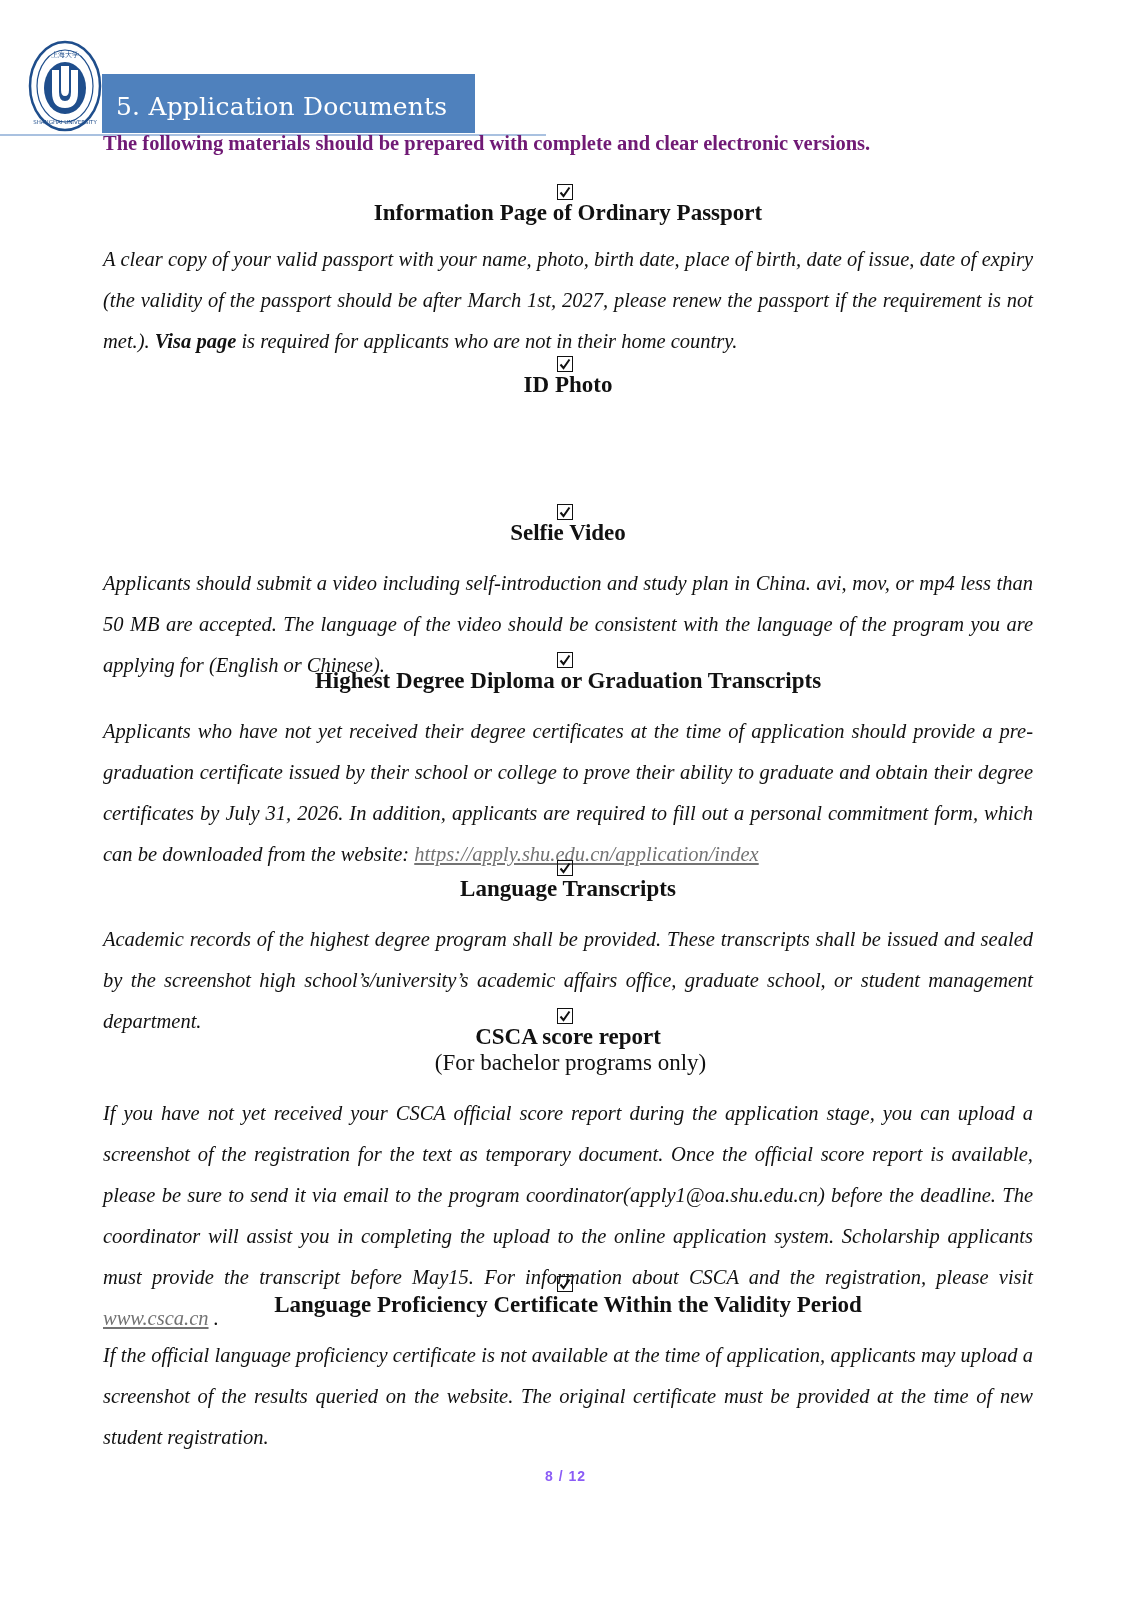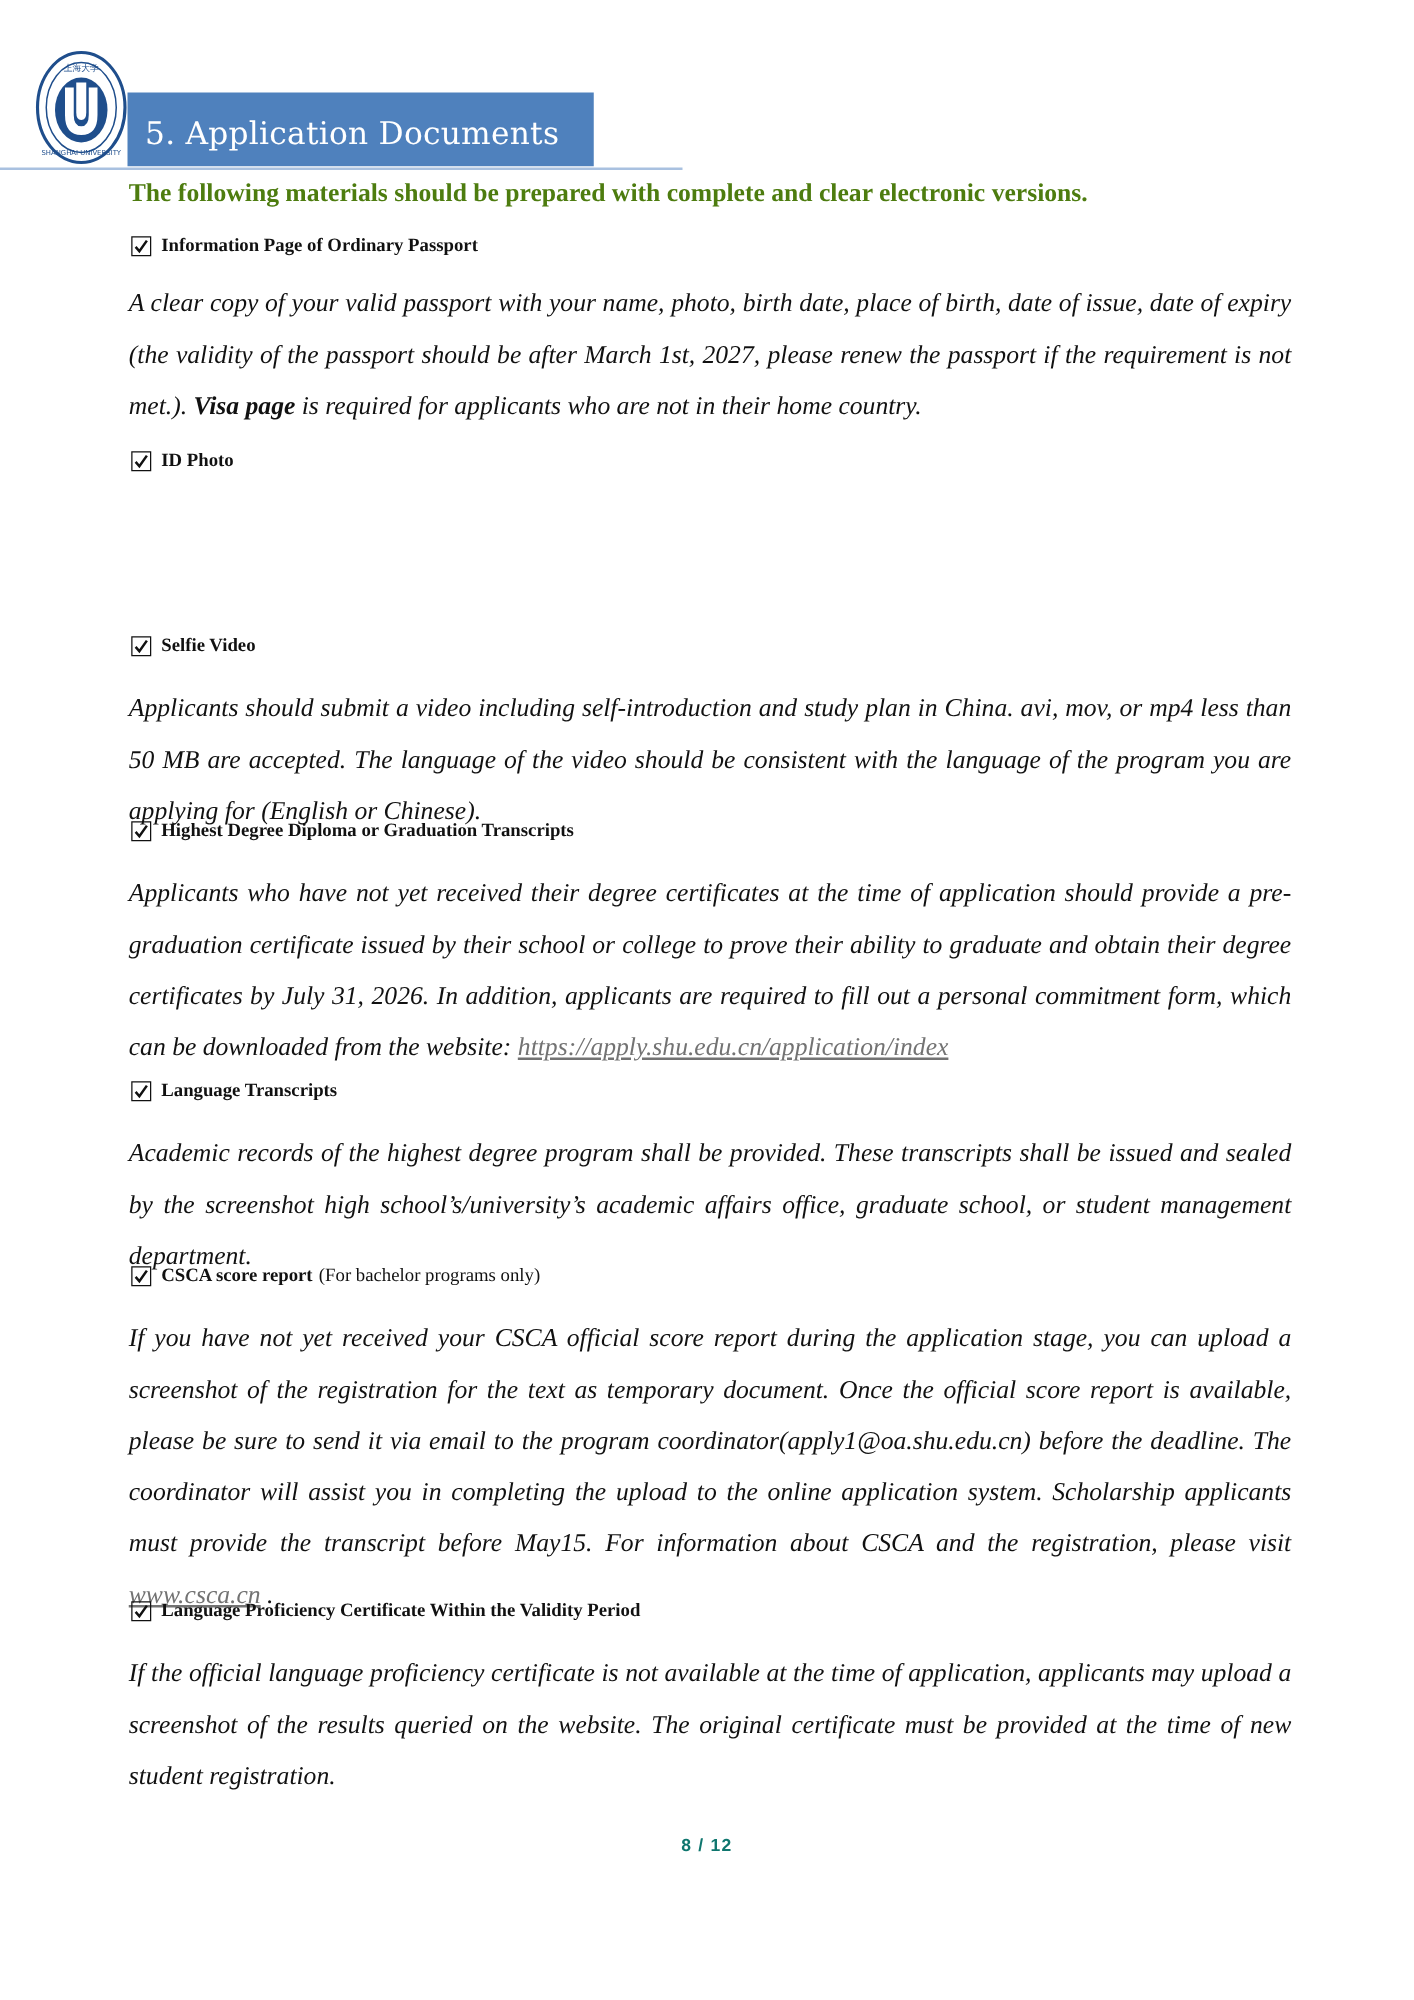--- a/index.html
+++ b/index.html
@@ -1,30 +1,30 @@
 <!DOCTYPE html>
 <html><head>
 <meta charset="utf-8">
 <style>
   html, body { margin:0; padding:0; background:#ffffff; }
   body { width:1131px; height:1600px; position:relative; overflow:hidden; font-family:"Liberation Serif", serif; color:#111; }
   .logo { position:absolute; left:28px; top:40px; width:74px; height:92px; }
   .hdr-bar { position:absolute; left:102px; top:74px; width:373px; height:59px; background:#4f81bd; }
   .hdr-title { position:absolute; left:116px; top:92px; font-family:"DejaVu Serif", serif; font-size:25px; color:#ffffff; letter-spacing:0.2px; white-space:nowrap; }
   .hdr-line { position:absolute; left:0; top:134px; width:546px; height:2px; background:#a9c1e0; }
-  .intro { position:absolute; left:103px; top:144px; font-size:20.5px; font-weight:bold; color:#4d7c0f; white-space:nowrap; }
+  .intro { position:absolute; left:103px; top:132px; font-size:20.5px; font-weight:bold; color:#701a75; white-space:nowrap; }
   .sec { position:absolute; left:103px; width:930px; }
-  .sec-h { font-size:15px; font-weight:bold; line-height:26px; white-space:nowrap; display:flex; align-items:center; }
+  .sec-h { font-size:23px; font-weight:bold; line-height:26px; white-space:nowrap; display:flex; align-items:center;flex-direction:column; }
   .sec-h .normal { font-weight:normal; margin-left:5px; }
   .chk { display:inline-block; width:14px; height:14px; border:1.6px solid #111; position:relative; margin-right:8px; margin-left:2px; top:0px; }
   .chk svg { position:absolute; left:0; top:0; width:14px; height:14px; }
   .sec-p { font-style:italic; font-size:20.5px; line-height:41px; text-align:justify; margin-top:14px; }
   .sec-p b { font-weight:bold; }
   .sec-p a { color:#737373; text-decoration:underline; }
-  .page-num { position:absolute; left:0; width:1131px; top:1468px; text-align:center; font-family:"Liberation Sans", sans-serif; font-weight:bold; font-size:14px; color:#0f766e; letter-spacing:1px; }
+  .page-num { position:absolute; left:0; width:1131px; top:1468px; text-align:center; font-family:"Liberation Sans", sans-serif; font-weight:bold; font-size:14px; color:#8b5cf6; letter-spacing:1px; }
 </style>
 </head>
 <body>
 
 <div class="logo">
   <svg width="74" height="92" viewBox="0 0 74 92">
     <ellipse cx="37" cy="46" rx="35" ry="44" fill="#ffffff" stroke="#1f4e8c" stroke-width="2.5"></ellipse>
     <ellipse cx="37" cy="46" rx="28" ry="36" fill="none" stroke="#1f4e8c" stroke-width="1.2"></ellipse>
     <ellipse cx="37" cy="48" rx="21" ry="26" fill="#1f4e8c"></ellipse>
     <path d="M24 30 L24 52 Q24 68 37 68 Q50 68 50 52 L50 30 L43 30 L43 52 Q43 61 37 61 Q31 61 31 52 L31 30 Z" fill="#ffffff"></path>

